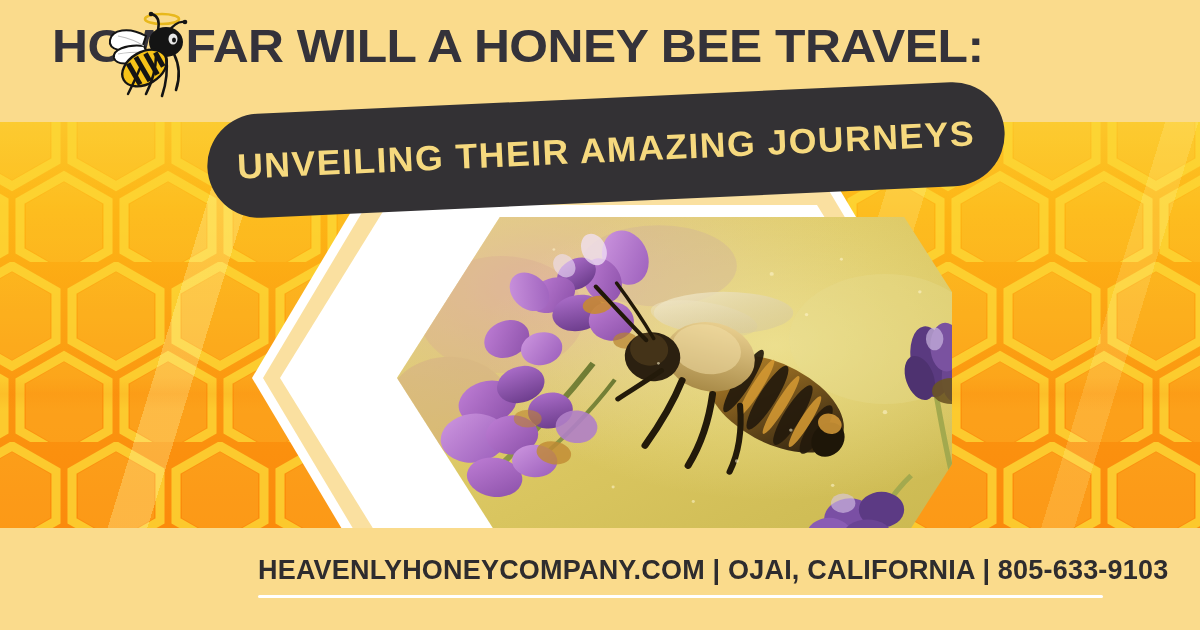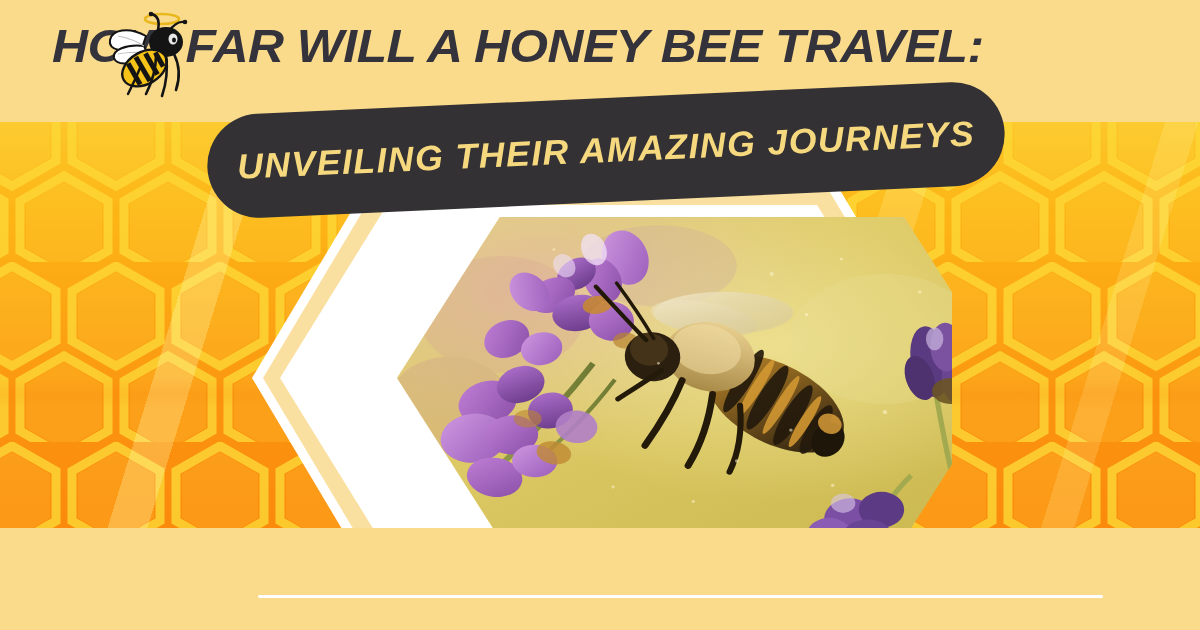--- a/index.html
+++ b/index.html
@@ -10,21 +10,20 @@
     overflow:hidden;
     position:relative;
   }
 
   
   .canvas{
     position:absolute; inset:0;
     width:1200px; height:604px;
     background:#FADB8C;
     overflow:hidden;
-    font-style:italic;
   }
 
   
   .top-strip{
     position:absolute; left:0; top:0; width:1200px; height:122px;
     background:#FADB8C;
     z-index:4;
   }
 
   
@@ -382,15 +381,16 @@
         <path d="M61,48 L61,64" stroke="#141414" stroke-width="5"></path>
       </g>
 
       <path d="M56,46 C56,60 52,72 46,84" stroke="#141414" stroke-width="2.6" fill="none" stroke-linecap="round"></path>
       <path d="M66,46 C68,60 66,74 62,86" stroke="#141414" stroke-width="2.6" fill="none" stroke-linecap="round"></path>
       <path d="M74,44 C80,56 80,68 76,80" stroke="#141414" stroke-width="2.6" fill="none" stroke-linecap="round"></path>
       <path d="M40,58 C36,68 32,76 28,84" stroke="#141414" stroke-width="2.4" fill="none" stroke-linecap="round"></path>
     </g>
   </svg>
 
+  <div class="footer-text">HEAVENLYHONEYCOMPANY.COM  |  OJAI, CALIFORNIA | 805-633-9103</div>
   <div class="footer-rule"></div>
 
 </div>
 
 </body></html>

